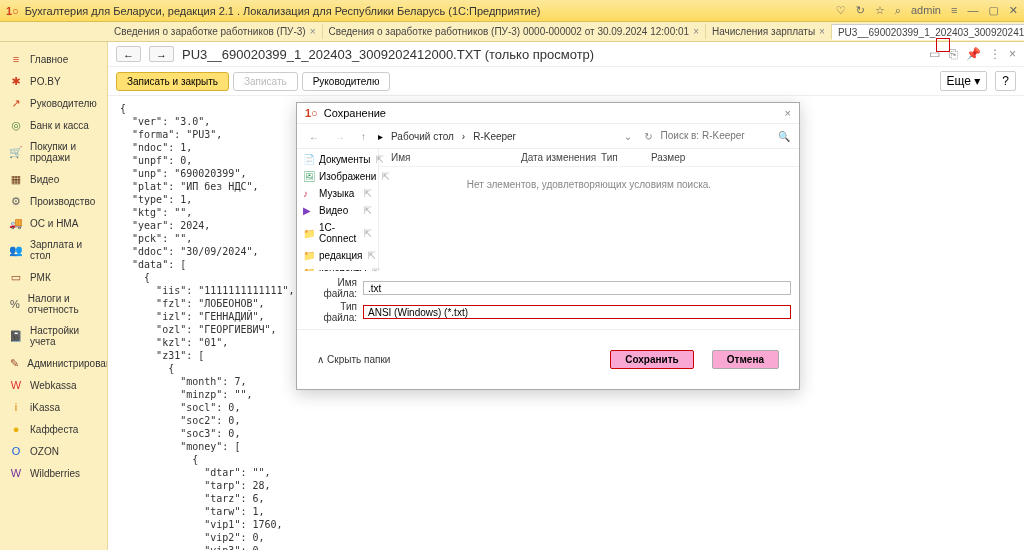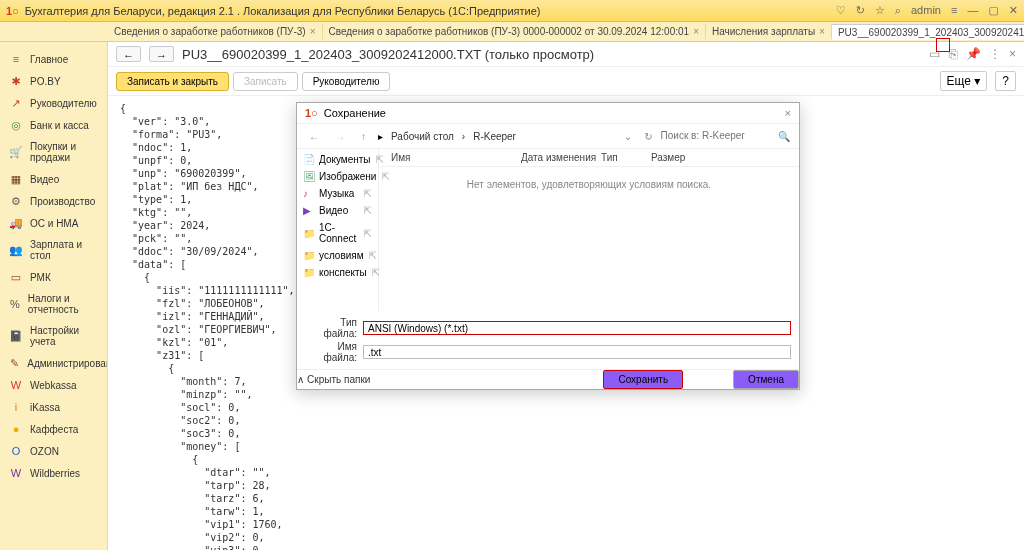--- a/index.html
+++ b/index.html
@@ -61,24 +61,24 @@
 .dlg-list .hdr span:nth-child(1) { width: 130px; }
 .dlg-list .hdr span:nth-child(2) { width: 80px; }
 .dlg-list .hdr span:nth-child(3) { width: 50px; }
 .dlg-list .hdr span:nth-child(4) { width: 60px; }
 .dlg-list .empty { flex: 1; display: flex; justify-content: center; padding-top: 12px; color: #888; font-size: 10px; }
 .dlg-fields { padding: 4px 8px; font-size: 10px; }
 .dlg-fields .row { display: flex; align-items: center; margin: 2px 0; }
 .dlg-fields .lbl { width: 58px; text-align: right; padding-right: 6px; color: #333; }
 .dlg-fields input, .dlg-fields .sel { flex: 1; border: 1px solid #bbb; padding: 1px 4px; font-size: 10px; height: 14px; }
 .dlg-fields .sel.hl { border: 1.5px solid #c00; }
-.dlg-footer { display: flex; align-items: center; padding: 0; font-size: 10px; border-top: 1px solid #eee; gap: 44px; }
+.dlg-footer { display: flex; align-items: center; padding: 20px; font-size: 10px; border-top: 1px solid #eee; }
 .dlg-footer .hide { color: #333; cursor: pointer; }
 .dlg-footer .sp { flex: 1; }
-.dlg-footer button { border: 1px solid #aaa; padding: 3px 14px; border-radius: 2px; background: #8b5cf6; font-size: 10px; cursor: pointer; margin-left: 6px; }
+.dlg-footer button { border: 1px solid #aaa; padding: 3px 14px; border-radius: 2px; background: #f9a8d4; font-size: 10px; cursor: pointer; margin-left: 18px; font-weight: bold; }
 .dlg-footer button.primary { border: 1.5px solid #c00; }
 
 .red-box { position: absolute; left: 936px; top: 38px; width: 14px; height: 14px; border: 1.5px solid #c00; pointer-events: none; }
 </style>
 </head>
 <body>
 
 <div class="titlebar">
   <span class="logo">1○</span>
   <span class="title">Бухгалтерия для Беларуси, редакция 2.1 . Локализация для Республики Беларусь  (1С:Предприятие)</span>
@@ -313,47 +313,47 @@
           <span>Видео</span>
           <span style="margin-left:auto;color:#aaa">⇱</span>
         </div>
         <div class="sit">
           <span class="fic" style="color:#e8b040">📁</span>
           <span>1C-Connect</span>
           <span style="margin-left:auto;color:#aaa">⇱</span>
         </div>
         <div class="sit">
           <span class="fic" style="color:#e8b040">📁</span>
-          <span>условиям</span>
+          <span>редакция</span>
           <span style="margin-left:auto;color:#aaa">⇱</span>
         </div>
         <div class="sit">
           <span class="fic" style="color:#e8b040">📁</span>
           <span>конспекты</span>
           <span style="margin-left:auto;color:#aaa">⇱</span>
         </div>
       </div>
     <div class="dlg-list">
       <div class="hdr">
         <span>Имя</span>
         <span>Дата изменения</span>
         <span>Тип</span>
         <span>Размер</span>
       </div>
       <div class="empty">Нет элементов, удовлетворяющих условиям поиска.</div>
     </div>
   </div>
   <div class="dlg-fields">
     <div class="row">
+      <span class="lbl">Имя файла:</span>
+      <input value=".txt" style="">
+    </div>
+    <div class="row">
       <span class="lbl">Тип файла:</span>
       <div class="sel hl">ANSI (Windows) (*.txt)</div>
-    </div>
-    <div class="row">
-      <span class="lbl">Имя файла:</span>
-      <input value=".txt" style="">
     </div>
   </div>
   <div class="dlg-footer">
     <span class="hide">∧ Скрыть папки</span>
     <span class="sp"></span>
     <button class="primary">Сохранить</button>
     <button>Отмена</button>
   </div>
 </div>
 

